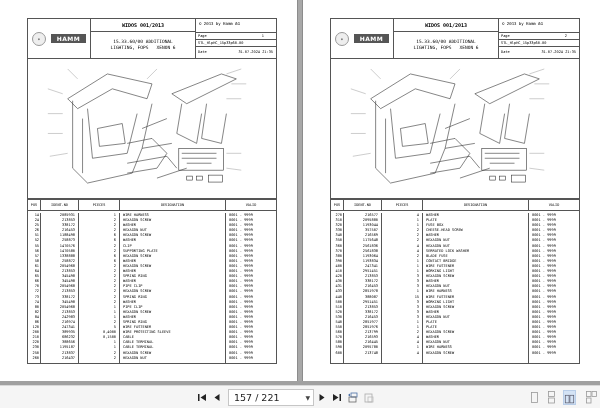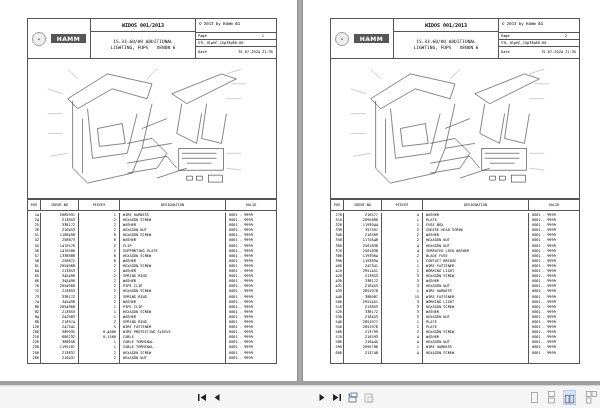--- a/index.html
+++ b/index.html
@@ -498,20 +498,24 @@
     <svg width="10" height="13" viewBox="0 0 10 13">
         <rect x="1" y="3" width="1.5" height="7" fill="#222"></rect>
         <path d="M9 3 L3.5 6.5 L9 10 Z" fill="#222"></path>
       </svg>
   </div>
   <div class="tb-btn" style="left:212px">
     <svg width="10" height="13" viewBox="0 0 10 13">
         <path d="M7.5 3 L2.5 6.5 L7.5 10 Z" fill="#222"></path>
       </svg>
   </div>
+  <div class="page-field">
+    <span>157 / 221</span>
+    <span class="dd">▼</span>
+  </div>
   <div class="tb-btn" style="left:317px">
     <svg width="10" height="13" viewBox="0 0 10 13">
         <path d="M2.5 3 L7.5 6.5 L2.5 10 Z" fill="#222"></path>
       </svg>
   </div>
   <div class="tb-btn" style="left:332px">
     <svg width="10" height="13" viewBox="0 0 10 13">
         <path d="M1 3 L6.5 6.5 L1 10 Z" fill="#222"></path>
         <rect x="7.5" y="3" width="1.5" height="7" fill="#222"></rect>
       </svg>

